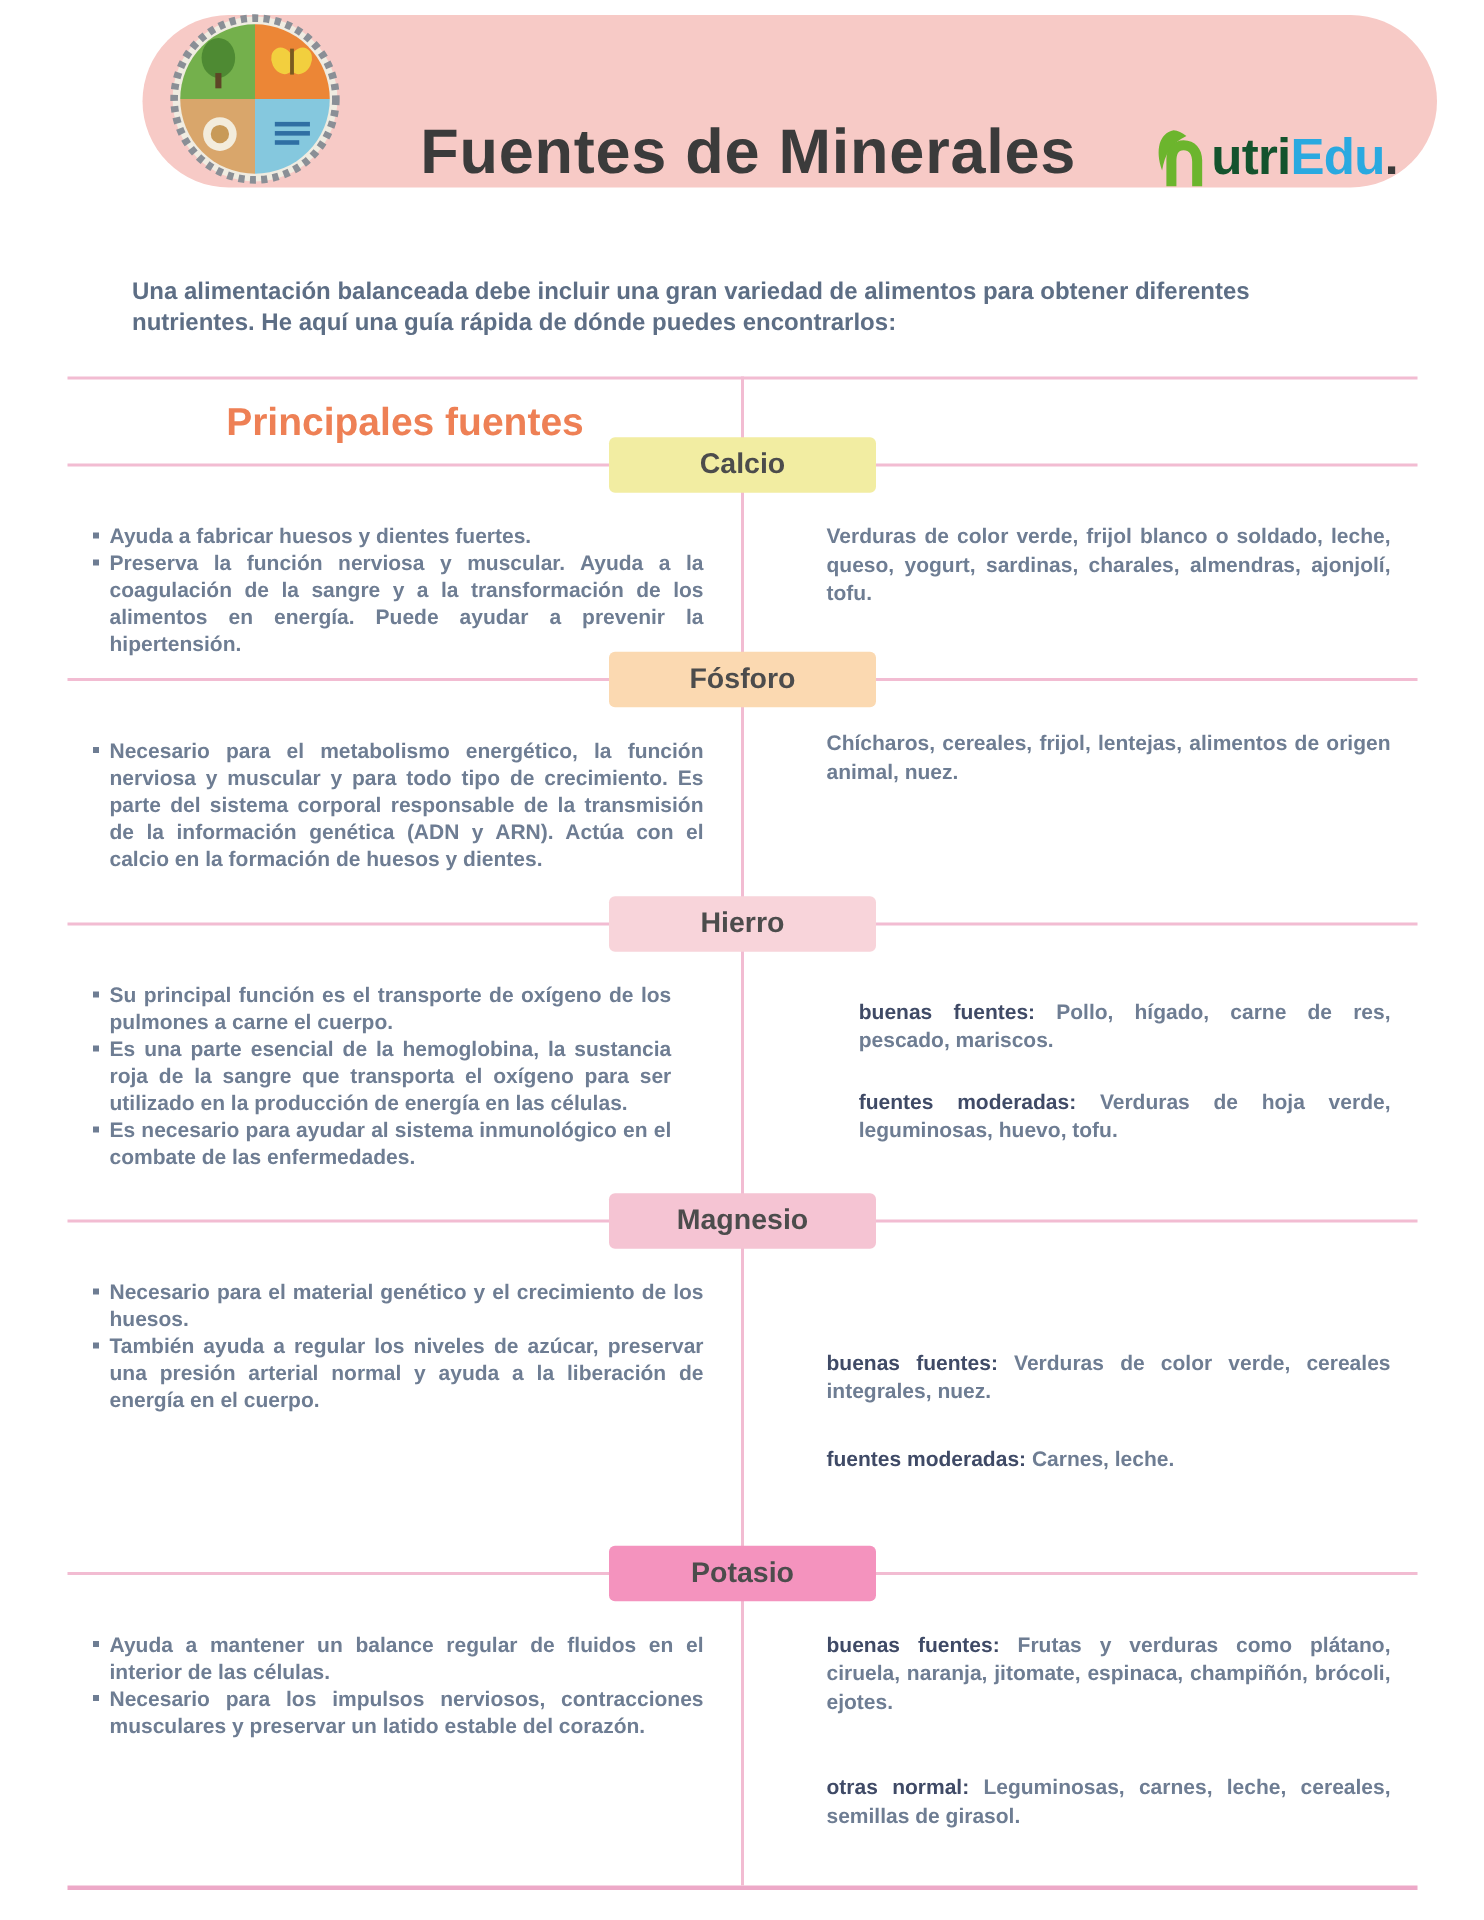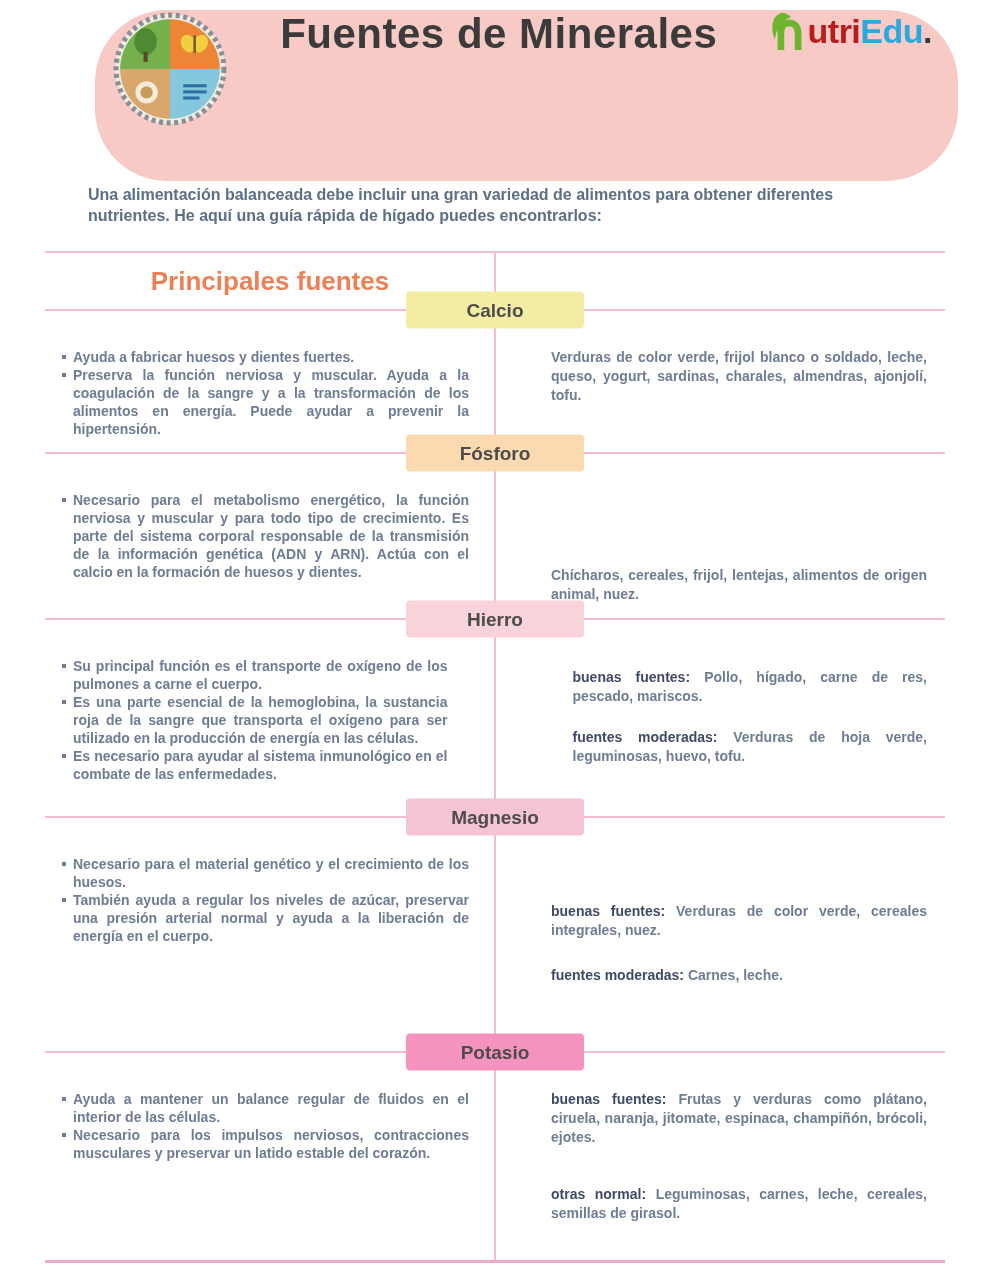--- a/index.html
+++ b/index.html
@@ -5,36 +5,36 @@
   * { margin:0; padding:0; box-sizing:border-box; }
   html,body { background:#fff; }
   body {
     width:989px; height:1280px; position:relative; overflow:hidden;
     font-family:"Liberation Sans", sans-serif;
   }
   .page { position:absolute; inset:0; }
 
   
   .hero {
-    position:absolute; left:95px; top:10px; width:863px; height:171px;
+    position:absolute; left:95px; top:10px; width:863px; height:115px;
     background:#f7cac6; border-radius:72px;
-    display:flex; align-items:flex-start;
+    display:flex; align-items:flex-end;
   }
   .medal { margin-left:16px; width:118px; height:118px; flex:0 0 auto; }
   .hero-title {
     flex:1 1 auto; text-align:center;
     font-size:42px; font-weight:bold; color:#3b3b3b; letter-spacing:0.5px;
   }
   .brand {
     margin-right:26px; flex:0 0 auto;
     display:flex; align-items:flex-end;
     font-size:34px; font-weight:bold; letter-spacing:-0.5px;
   }
   .brand svg { margin-right:-3px; margin-bottom:-1px; }
-  .b-utri { color:#b91c1c; }
+  .b-utri { color:#14532d; }
   .b-edu  { color:#2aa9e0; }
   .b-dot  { color:#3a3a3a; }
 
   
   .intro {
     position:absolute; left:88px; top:184px; width:818px;
     font-size:16px; font-weight:bold; color:#5d6e85; line-height:21px;
   }
 
   
@@ -67,21 +67,21 @@
     position:absolute; left:50%; top:-1px; transform:translate(-50%,-50%);
     width:178px; height:37px; border-radius:4px; z-index:2;
     display:flex; align-items:center; justify-content:center;
     font-size:19px; font-weight:bold; color:#4c4c4c;
   }
 
   .cell { position:relative; z-index:1; font-size:14px; font-weight:600;
           color:#6e7d93; line-height:19px; text-align:justify; }
   .cell.left  { padding:37px 26px 14px 17px; }
   .cell.right { padding:37px 18px 14px 56px; }
-  .row-fosforo  .cell.right { padding-top:112px; }
+  .row-fosforo  .cell.right { padding-top:32px; }
   .row-hierro   .cell.right { padding-top:48px; }
   .row-magnesio .cell.right { padding-top:84px; }
   .row-potasio  .cell.right { }
 
   .cell.left ul { list-style:none; }
   .cell.left li { position:relative; padding-left:11px; line-height:18px; }
   .cell.left li::before {
     content:""; position:absolute; left:0; top:7px;
     width:4px; height:4px; background:currentColor;
   }
@@ -123,21 +123,21 @@
       <svg width="42" height="42" viewBox="0 0 44 44">
         <path d="M14 3 C4 5 1 17 6 31 C8 20 12 12 23 7 C20 5 17 3 14 3 Z" fill="#6cb52d"></path>
         <path d="M9 42 L9 23 C9 15 15 10 21 10 C29 10 34 16 34 24 L34 42 L27 42 L27 25 C27 20 25 17 21 17 C17 17 16 20 16 25 L16 42 Z" fill="#6cb52d"></path>
       </svg>
       <span class="b-utri">utri</span>
         <span class="b-edu">Edu</span>
         <span class="b-dot">.</span>
     </div>
   </header>
 
-  <p class="intro">Una alimentación balanceada debe incluir una gran variedad de alimentos para obtener diferentes nutrientes. He aquí una guía rápida de hígado puedes encontrarlos:</p>
+  <p class="intro">Una alimentación balanceada debe incluir una gran variedad de alimentos para obtener diferentes nutrientes. He aquí una guía rápida de dónde puedes encontrarlos:</p>
 
   <div class="mineral-table">
     <div class="vline"></div>
 
     <div class="col-heads">
       <div class="col-head">Principales fuentes</div>
     </div>
 
     <section class="row row-calcio">
       <div class="badge" style="background: rgb(242, 237, 162);">Calcio</div>

